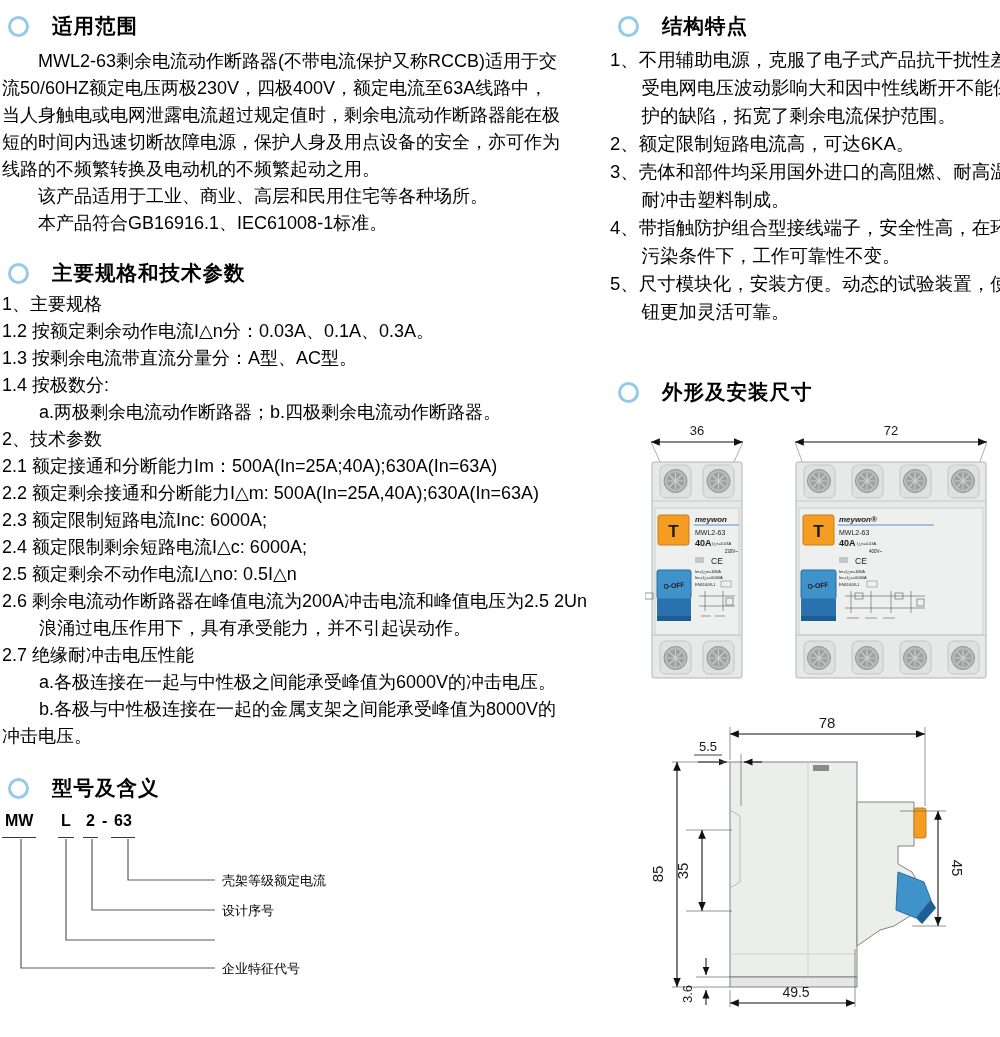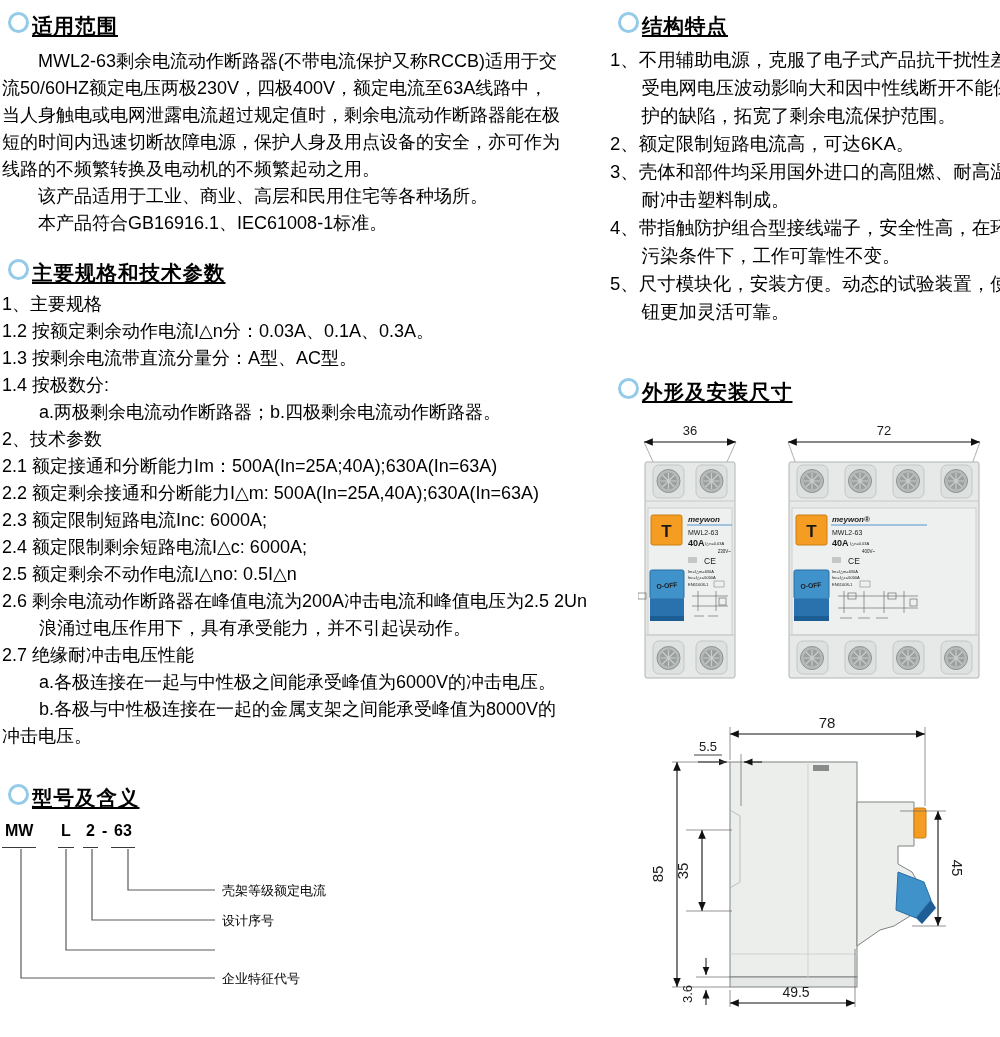--- a/index.html
+++ b/index.html
@@ -4,49 +4,49 @@
 <style>
   html,body{margin:0;padding:0;}
   body{
     width:1000px;height:1037px;background:#ffffff;color:#000;
     font-family:"Liberation Sans","DejaVu Sans",sans-serif;
     position:relative;overflow:hidden;
   }
   .col-left{position:absolute;left:0;top:12px;width:562px;}
   .col-right{position:absolute;left:610px;top:12px;width:388px;}
 
-  .sec-h{display:flex;gap:3px;margin:0 0 0 8px;text-decoration:underline;}
+  .sec-h{display:flex;align-items:center;gap:23px;margin:0 0 0 8px;}
   .ring{width:15px;height:15px;border:3px solid #93cbe9;border-radius:50%;flex:none;}
   .sec-t{font-size:20.5px;font-weight:bold;line-height:28px;letter-spacing:1px;}
 
   p{margin:0;font-size:18px;line-height:27px;}
   .col-left p{margin-left:2px;width:558px;}
   .ind{text-indent:2em;}
   .p-first{margin-top:8px !important;}
   .mt-specs{margin-top:22px;}
-  .mt-model{margin-top:34px;}
+  .mt-model{margin-top:24px;}
   .spec-list{margin-top:4px;}
   .hang{padding-left:2.05em;text-indent:-2.05em;}
   .first{text-indent:2.05em;}
 
   .feat-list{margin-top:6px;}
   .col-right p.feat{font-size:18.5px;line-height:28px;padding-left:1.7em;text-indent:-1.7em;width:386px;}
   .mt-outline{margin-top:52px;}
 
   
   .model-diagram{position:relative;height:170px;margin-top:6px;}
   .code{position:absolute;top:0;font-size:16px;font-weight:bold;line-height:26px;padding:0 3px 3px 3px;}
   .code.u{border-bottom:1.5px solid #3a3a3a;}
   .c-mw{left:2px;} .c-l{left:58px;} .c-2{left:83px;} .c-dash{left:99px;} .c-63{left:111px;}
   .model-lines{position:absolute;left:0;top:0;}
   .mlabel{position:absolute;left:222px;font-size:13px;line-height:26px;white-space:nowrap;}
   .ml1{top:60px;} .ml2{top:90px;} .ml3{top:120px;} .ml4{top:148px;}
 
   
-  .images-row{display:flex;margin:14px 0 0 28px;gap:42px;}
+  .images-row{display:flex;margin:14px 0 0 28px;gap:42px;justify-content:center;}
   .side-wrap{margin:24px 0 0 18px;}
   svg text{font-family:"Liberation Sans","DejaVu Sans",sans-serif;fill:#1a1a1a;}
 </style>
 </head>
 <body>
 
 <div class="page">
 
   <svg width="0" height="0" style="position:absolute">
     <defs>

